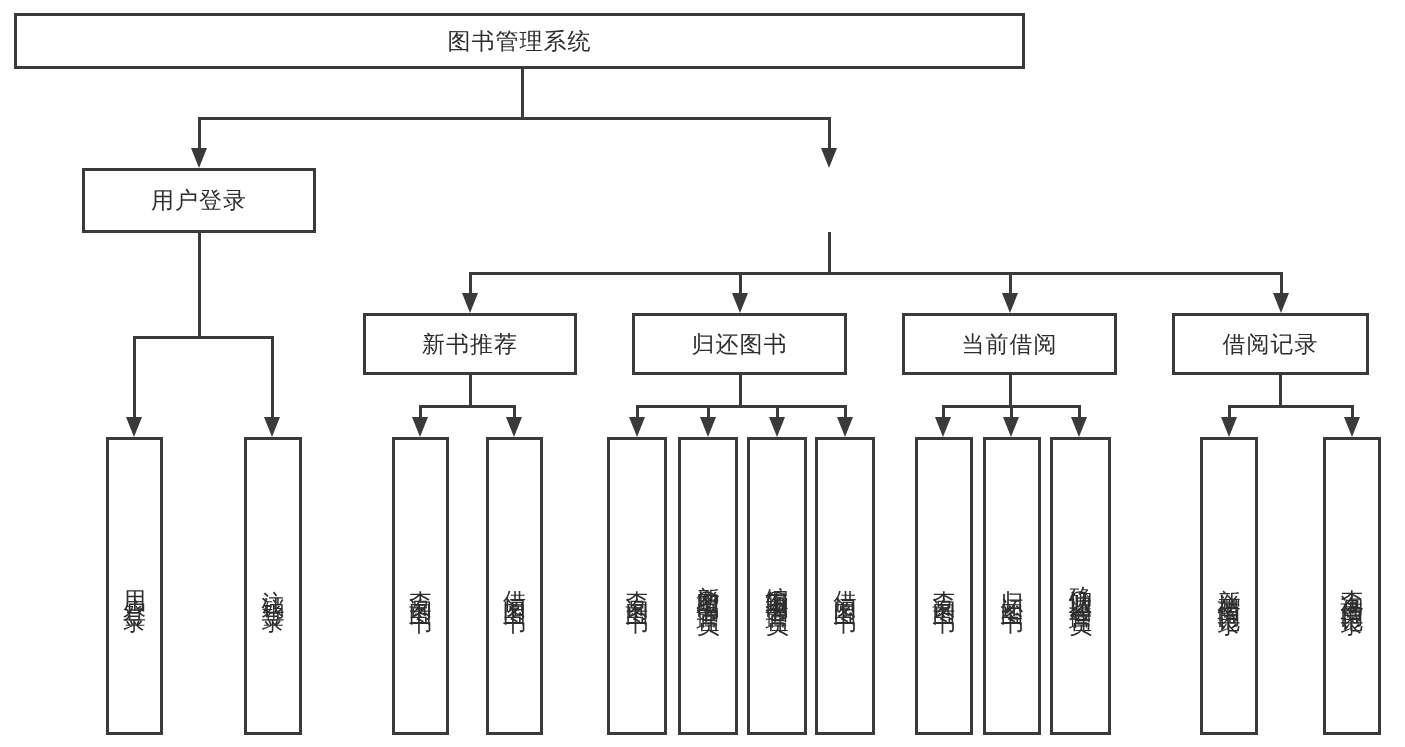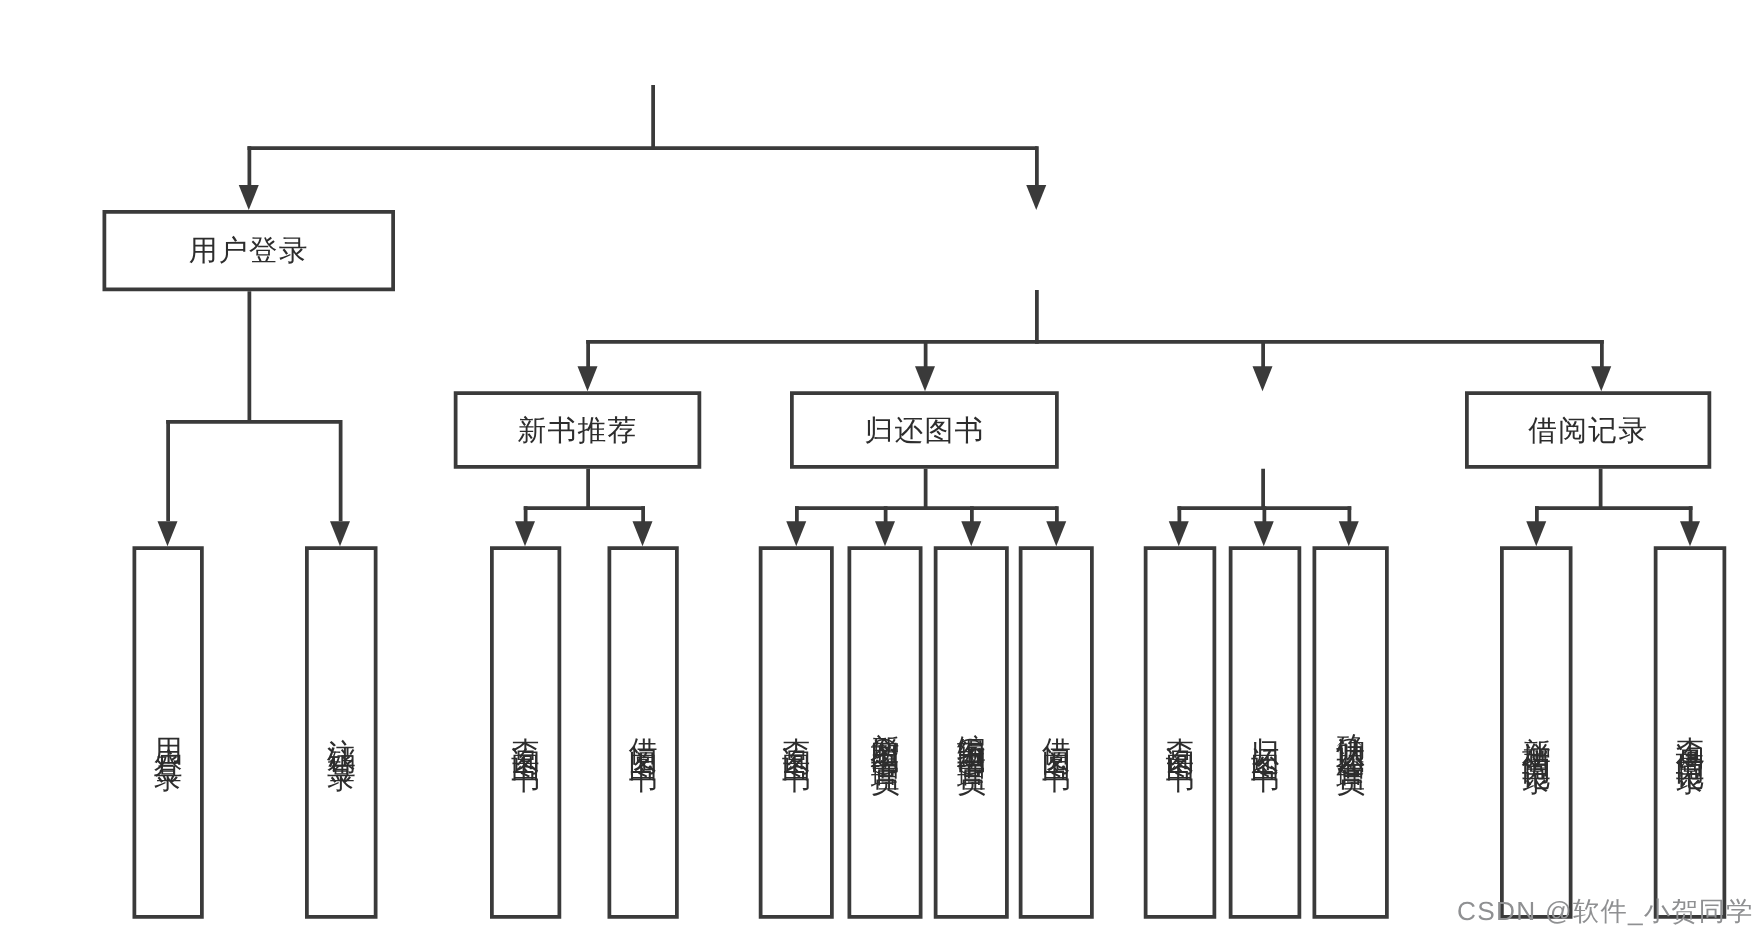--- a/index.html
+++ b/index.html
@@ -50,30 +50,36 @@
     color:#8f9092;
     letter-spacing:1px;
     white-space:nowrap;
   }
 </style>
 </head>
 <body>
 
 <div id="stage">
 
+  <div class="box" style="left:14px;top:13px;width:1011px;height:56px;">
+    <span class="htext">图书管理系统</span>
+  </div>
 
   <div class="box" style="left:82px;top:168px;width:234px;height:65px;">
     <span class="htext">用户登录</span>
   </div>
 
-  <div class="box" style="left:363px;top:313px;width:198px;height:62px;text-align:center;">
+  <div class="box" style="left:363px;top:313px;width:214px;height:62px;text-align:center;">
     <span class="htext">新书推荐</span>
   </div>
   <div class="box" style="left:632px;top:313px;width:215px;height:62px;">
     <span class="htext">归还图书</span>
+  </div>
+  <div class="box" style="left:902px;top:313px;width:215px;height:62px;">
+    <span class="htext">当前借阅</span>
   </div>
   <div class="box" style="left:1172px;top:313px;width:197px;height:62px;">
     <span class="htext">借阅记录</span>
   </div>
 
   <div class="box" style="left:106px;top:437px;width:57px;height:298px;">
     <span class="vtext">用户登录</span>
   </div>
   <div class="box" style="left:244px;top:437px;width:58px;height:298px;">
     <span class="vtext">注销登录</span>
@@ -168,15 +174,14 @@
   <div class="v" style="left:1078px;top:405px;height:14px;"></div>
   <div class="arw" style="left:1071px;top:417px;"></div>
 
   <div class="v" style="left:1279px;top:375px;height:32px;"></div>
   <div class="h" style="left:1228px;top:405px;width:126px;"></div>
   <div class="v" style="left:1228px;top:405px;height:14px;"></div>
   <div class="arw" style="left:1221px;top:417px;"></div>
   <div class="v" style="left:1351px;top:405px;height:14px;"></div>
   <div class="arw" style="left:1344px;top:417px;"></div>
 
-  <div class="watermark">CSDN @软件_小贺同学</div>
 
 </div>
 
 </body></html>

